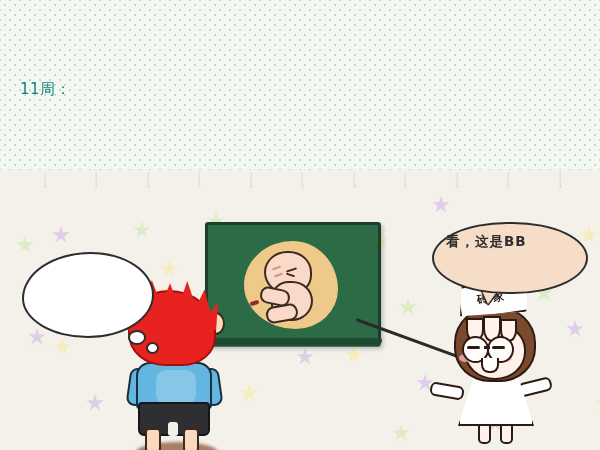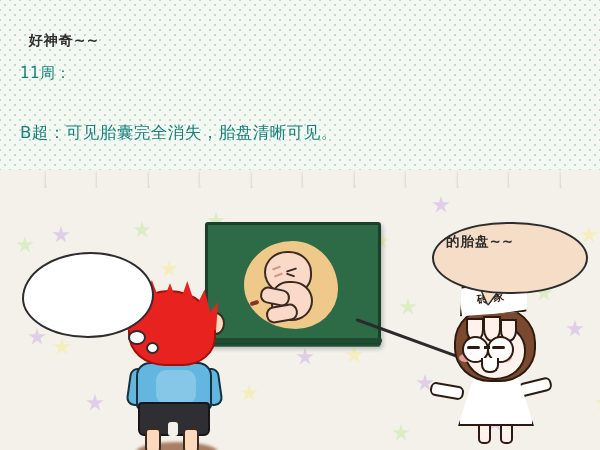--- a/index.html
+++ b/index.html
@@ -36,21 +36,21 @@
 
   
   #title{
     position:absolute;left:18px;top:11px;
     font-size:23px;font-weight:700;color:#0f7a72;letter-spacing:1px;
     text-shadow:0 1px 0 rgba(255,255,255,.8);
     white-space:nowrap;
   }
   .body-line{
     position:absolute;left:20px;color:#14817a;font-size:16.5px;
-    letter-spacing:.5px;white-space:nowrap;font-weight:500;
+    letter-spacing:.5px;white-space:nowrap;font-weight:500;margin-top:16px;
   }
   #line-week{top:64px;font-size:15px;}
   #line-fetus{top:90px;}
   #line-bscan{top:122px;}
 
   
   #scene{
     position:absolute;left:0;top:188px;width:600px;height:262px;
     background:#f3f1ea;overflow:hidden;
   }
@@ -241,21 +241,20 @@
   }
 </style>
 </head>
 <body>
 
 <div id="stage">
 
   <div id="top-panel"></div>
 
   <div class="body-line" id="line-week">11周：</div>
-  <div class="body-line" id="line-bscan">B超：可见胎囊完全消失，胎盘清晰可见。</div>
 
   <div id="scallop">
       <div class="bump" style="left: 0px;"></div>
       <div class="bump" style="left: 51.5px;"></div>
       <div class="bump" style="left: 103px;"></div>
       <div class="bump" style="left: 154.5px;"></div>
       <div class="bump" style="left: 206px;"></div>
       <div class="bump" style="left: 257.5px;"></div>
       <div class="bump" style="left: 309px;"></div>
       <div class="bump" style="left: 360.5px;"></div>
@@ -418,21 +417,20 @@
     <div class="sq-eye" id="eye-l"></div>
     <div class="sq-eye" id="eye-r"></div>
     <div id="nurse-mouth"></div>
     <div id="nurse-cap"></div>
     <div id="nurse-cap-text">砖家</div>
   </div>
 
   <div class="tdot" id="tdot2"></div>
   <div class="tdot" id="tdot1"></div>
   <div id="think-bubble"></div>
-  <div id="think-text">好神奇~~</div>
 
   <div id="say-tail"></div>
   <div id="say-bubble"></div>
   <div id="say-text">
-    <div>的胎盘~~</div>
+    <div>看，这是BB</div>
   </div>
 
 </div>
 
 </body></html>

